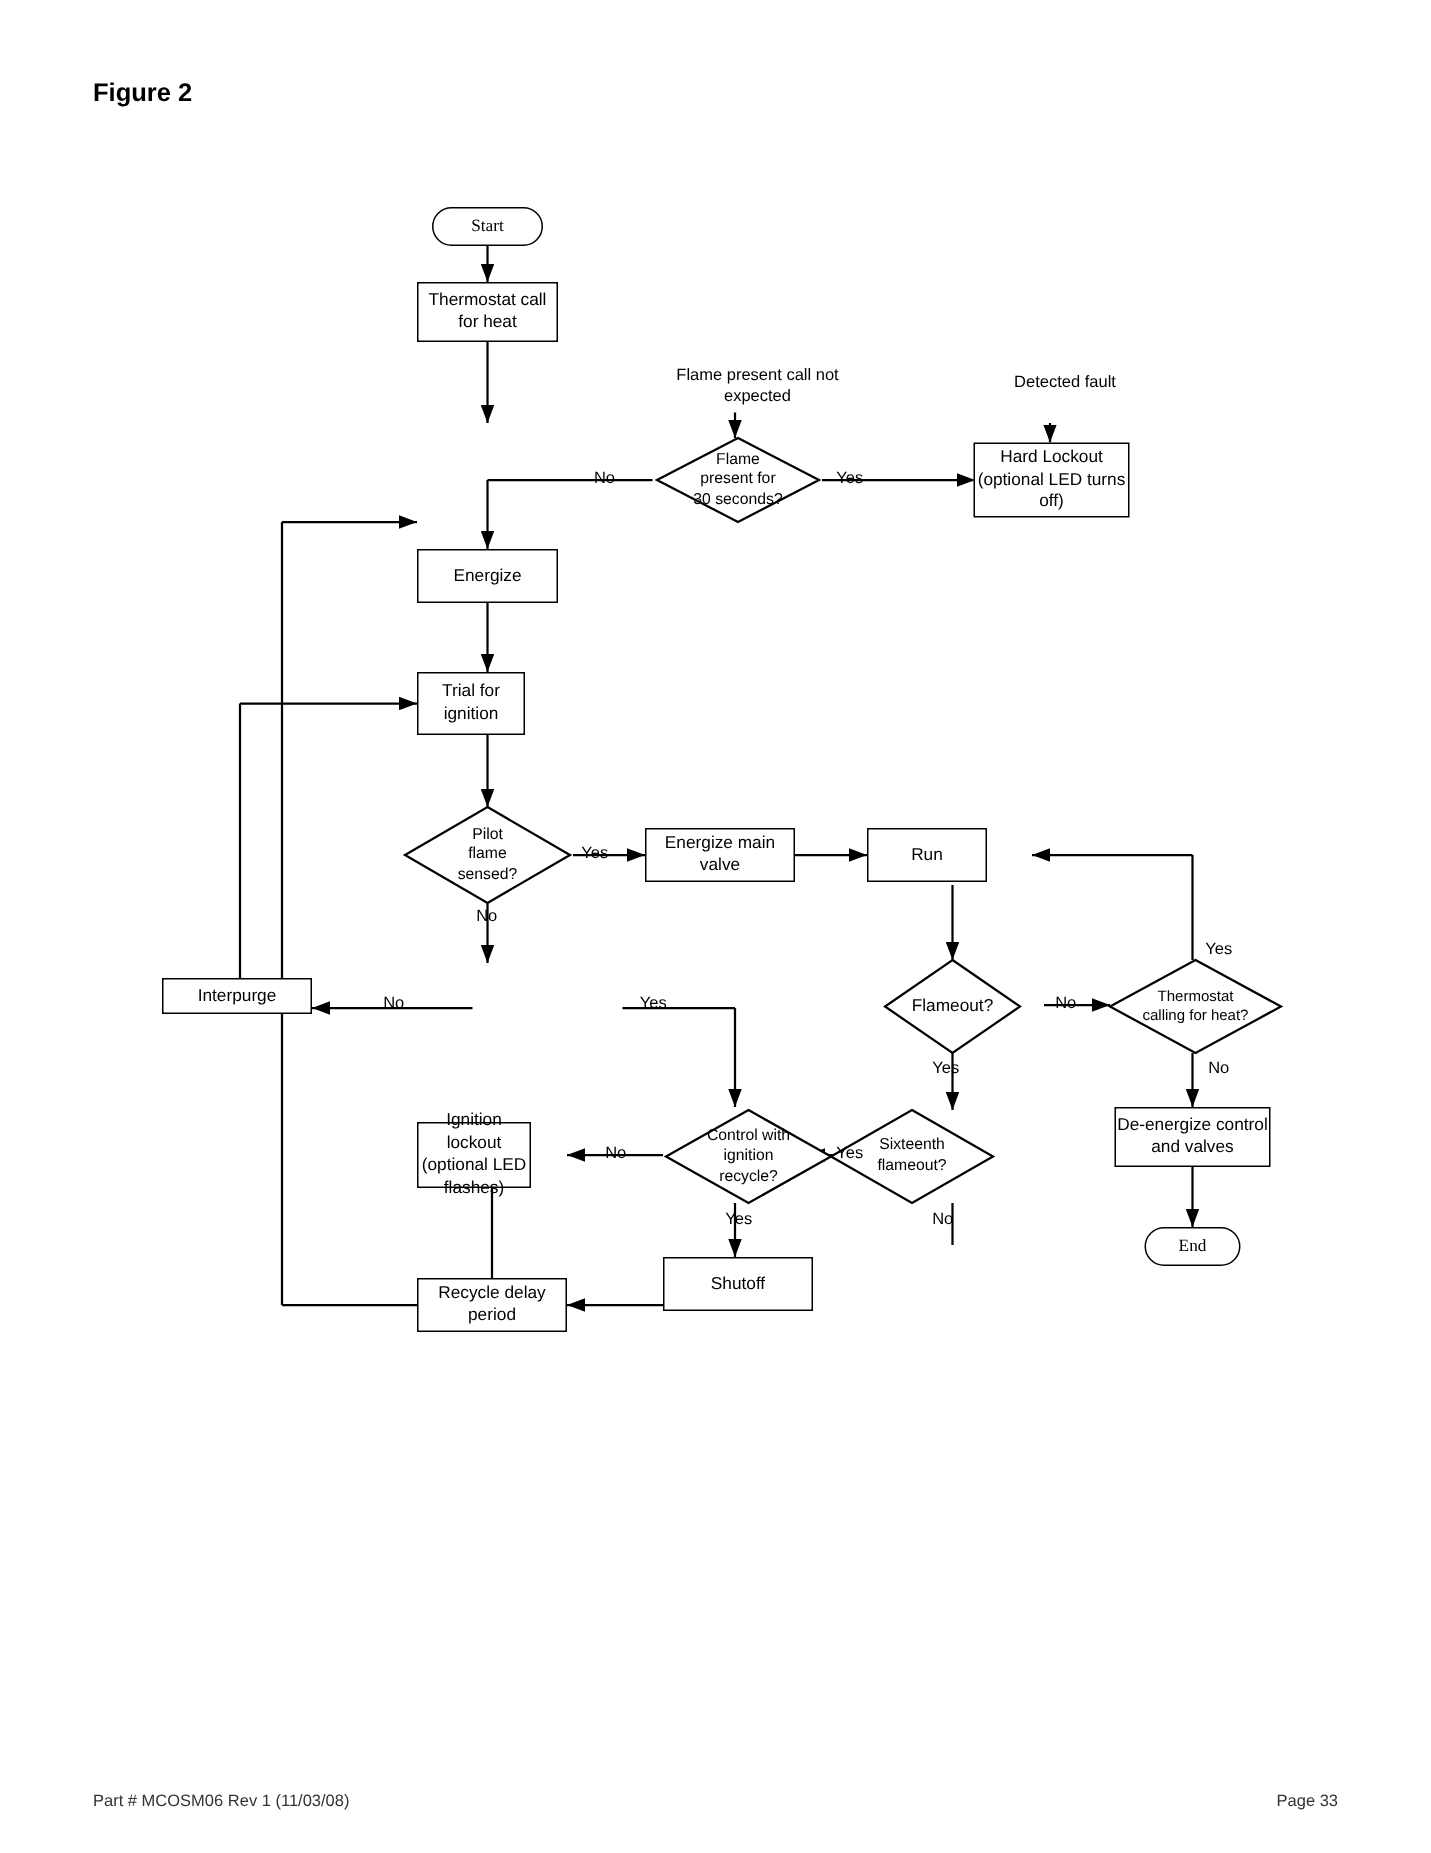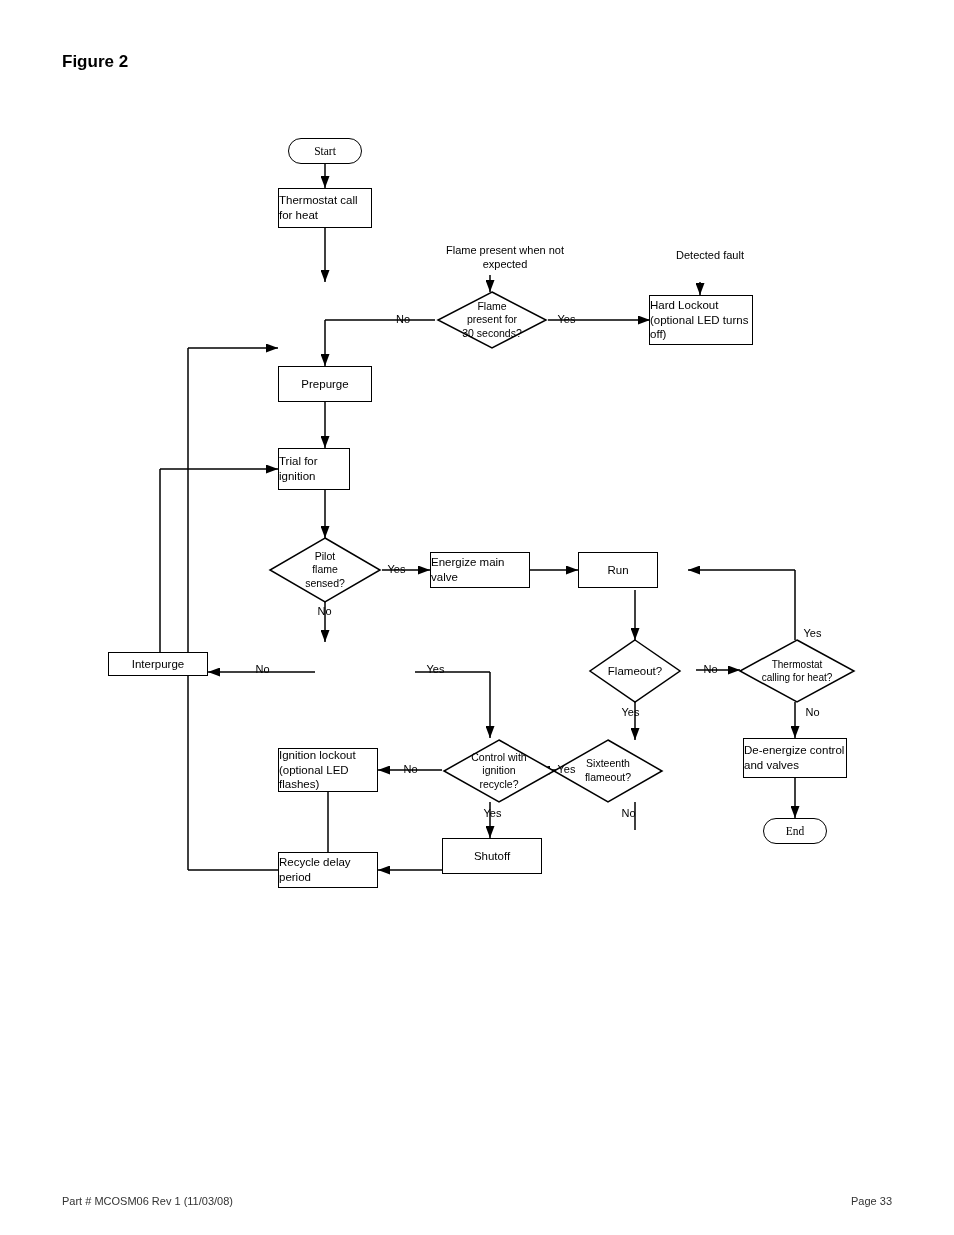--- a/index.html
+++ b/index.html
@@ -49,21 +49,21 @@
       font-size: 11.5px;
       background: #fff;
       font-family: Liberation Serif, serif;
     }
     .fc-rect {
       position: absolute;
       border: 1.5px solid #000;
       display: flex;
       align-items: center;
       justify-content: center;
-      text-align: left;
+      text-align: center;
       font-size: 11.5px;
       background: #fff;
       line-height: 1.3;
     }
     .fc-diamond {
       position: absolute;
       display: flex;
       align-items: center;
       justify-content: center;
     }
@@ -166,21 +166,21 @@
     <line x1="268" y1="690" x2="268" y2="750" stroke="#000" stroke-width="1.5"></line>
     <line x1="268" y1="750" x2="268" y2="770" stroke="#000" stroke-width="1.5"></line>
 
   </svg>
 
   <div class="fc-rounded-rect" style="left:228px;top:38px;width:74px;height:26px;">
     <span>Start</span>
   </div>
 
   <div class="fc-label" style="left:380px;top:143px;width:130px;">
-    <span>Flame present when
+    <span>Flame present call
 not expected</span>
   </div>
 
   <div class="fc-label" style="left:600px;top:148px;width:100px;">
     <span>Detected fault</span>
   </div>
 
   <div class="fc-rect" style="left:218px;top:88px;width:94px;height:40px;">
     <span>Thermostat
 call for heat</span>
@@ -197,21 +197,21 @@
 
   <div class="fc-label" style="left:494px;top:212px;width:25px;">Yes</div>
 
   <div class="fc-rect" style="left:589px;top:195px;width:104px;height:50px;">
     <span>Hard Lockout
 (optional LED
 turns off)</span>
   </div>
 
   <div class="fc-rect" style="left:218px;top:266px;width:94px;height:36px;">
-    <span>Prepurge</span>
+    <span>Energize</span>
   </div>
 
   <div class="fc-rect" style="left:218px;top:348px;width:72px;height:42px;">
     <span>Trial for
 ignition</span>
   </div>
 
   <div class="fc-diamond" style="left:208px;top:436px;width:114px;height:68px;">
     <svg viewBox="0 0 114 68" width="114" height="68">
       <polygon points="57,2 112,34 57,66 2,34" fill="white" stroke="black" stroke-width="1.5"></polygon>
@@ -287,21 +287,21 @@
     <svg viewBox="0 0 114 66" width="114" height="66">
       <polygon points="57,2 112,33 57,64 2,33" fill="white" stroke="black" stroke-width="1.5"></polygon>
     </svg>
     <div class="fc-diamond-label" style="font-size:10.5px;">Control with<br>ignition<br>recycle?</div>
   </div>
 
   <div class="fc-label" style="left:420px;top:706px;width:25px;">Yes</div>
 
   <div class="fc-label" style="left:338px;top:662px;width:25px;">No</div>
 
-  <div class="fc-rect" style="left:218px;top:648px;width:100px;height:44px;">
+  <div class="fc-rect" style="left:218px;top:648px;width:76px;height:44px;">
     <span>Ignition lockout
 (optional LED
 flashes)</span>
   </div>
 
   <div class="fc-rect" style="left:382px;top:738px;width:100px;height:36px;">
     <span>Shutoff</span>
   </div>
 
   <div class="fc-rect" style="left:218px;top:752px;width:100px;height:36px;">

